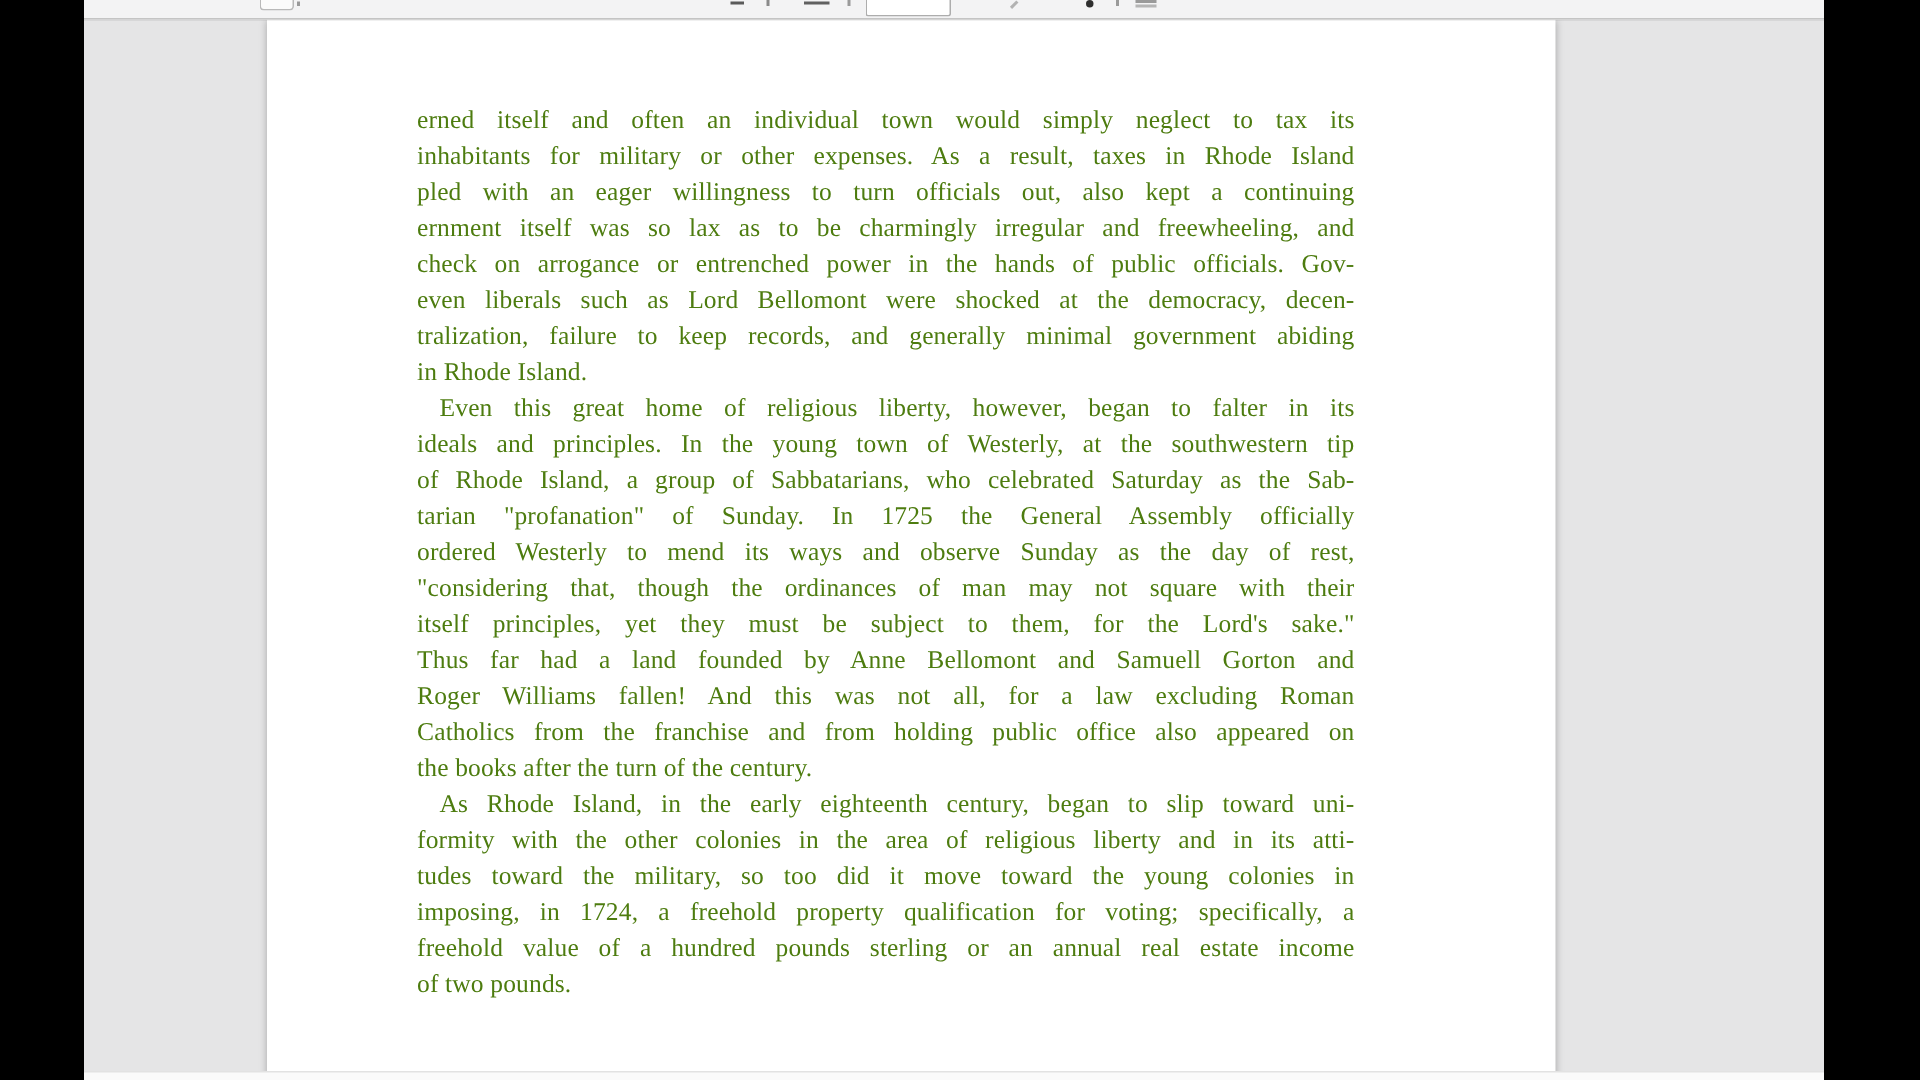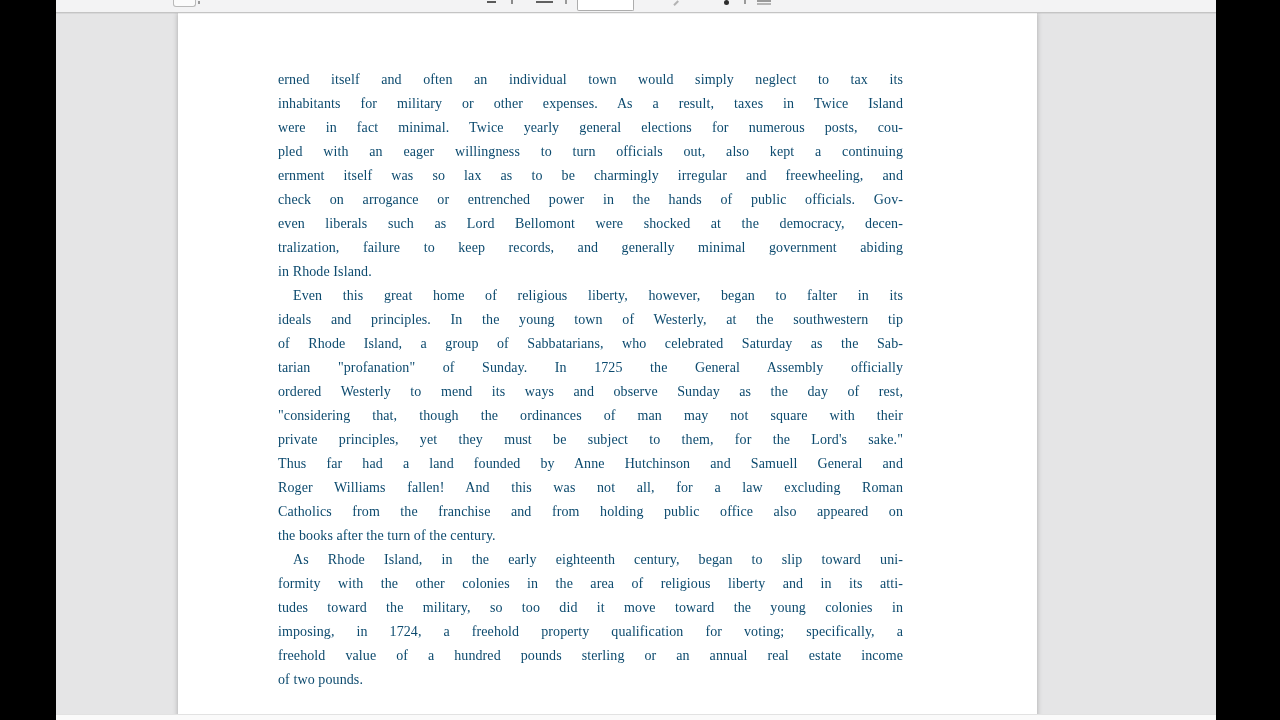--- a/index.html
+++ b/index.html
@@ -65,22 +65,22 @@
     background: #ffffff;
     box-shadow: 0 0 5px rgba(0,0,0,0.28);
   }
   .text-block {
     position: absolute; left: 100px; top: 55px; width: 625px;
   }
   .para { margin: 0; padding: 0; }
   .line {
     height: 24px;
     line-height: 24px;
-    font-size: 14px;
-    color: #0c4a6e;
+    font-size: 17px;
+    color: #4d7c0f;
     letter-spacing: 0.1px;
     white-space: normal;
   }
   .line.just { text-align: justify; text-align-last: justify; }
   .line.indent { text-indent: 15px; }
   
   .hscroll {
     position: absolute; left: 56px; bottom: 0;
     width: 1160px; height: 6px;
     background: #fafafa;
@@ -110,38 +110,37 @@
     <div class="frag frag-dot"></div>
     <div class="frag frag-tick3"></div>
     <div class="frag frag-menu"></div>
   </div>
 
   <div class="canvas">
     <div class="page">
       <div class="text-block">
           <div class="para">
             <div class="line just">erned itself and often an individual town would simply neglect to tax its</div>
-            <div class="line just">inhabitants for military or other expenses. As a result, taxes in Twice Island</div>
-            <div class="line just">were in fact minimal. Twice yearly general elections for numerous posts, cou-</div>
+            <div class="line just">inhabitants for military or other expenses. As a result, taxes in Rhode Island</div>
             <div class="line just">pled with an eager willingness to turn officials out, also kept a continuing</div>
             <div class="line just">ernment itself was so lax as to be charmingly irregular and freewheeling, and</div>
             <div class="line just">check on arrogance or entrenched power in the hands of public officials. Gov-</div>
             <div class="line just">even liberals such as Lord Bellomont were shocked at the democracy, decen-</div>
             <div class="line just">tralization, failure to keep records, and generally minimal government abiding</div>
             <div class="line">in Rhode Island.</div>
           </div>
           <div class="para">
             <div class="line just indent">Even this great home of religious liberty, however, began to falter in its</div>
             <div class="line just">ideals and principles. In the young town of Westerly, at the southwestern tip</div>
             <div class="line just">of Rhode Island, a group of Sabbatarians, who celebrated Saturday as the Sab-</div>
             <div class="line just">tarian "profanation" of Sunday. In 1725 the General Assembly officially</div>
             <div class="line just">ordered Westerly to mend its ways and observe Sunday as the day of rest,</div>
             <div class="line just">"considering that, though the ordinances of man may not square with their</div>
-            <div class="line just">private principles, yet they must be subject to them, for the Lord's sake."</div>
-            <div class="line just">Thus far had a land founded by Anne Hutchinson and Samuell General and</div>
+            <div class="line just">itself principles, yet they must be subject to them, for the Lord's sake."</div>
+            <div class="line just">Thus far had a land founded by Anne Bellomont and Samuell Gorton and</div>
             <div class="line just">Roger Williams fallen! And this was not all, for a law excluding Roman</div>
             <div class="line just">Catholics from the franchise and from holding public office also appeared on</div>
             <div class="line">the books after the turn of the century.</div>
           </div>
           <div class="para">
             <div class="line just indent">As Rhode Island, in the early eighteenth century, began to slip toward uni-</div>
             <div class="line just">formity with the other colonies in the area of religious liberty and in its atti-</div>
             <div class="line just">tudes toward the military, so too did it move toward the young colonies in</div>
             <div class="line just">imposing, in 1724, a freehold property qualification for voting; specifically, a</div>
             <div class="line just">freehold value of a hundred pounds sterling or an annual real estate income</div>

